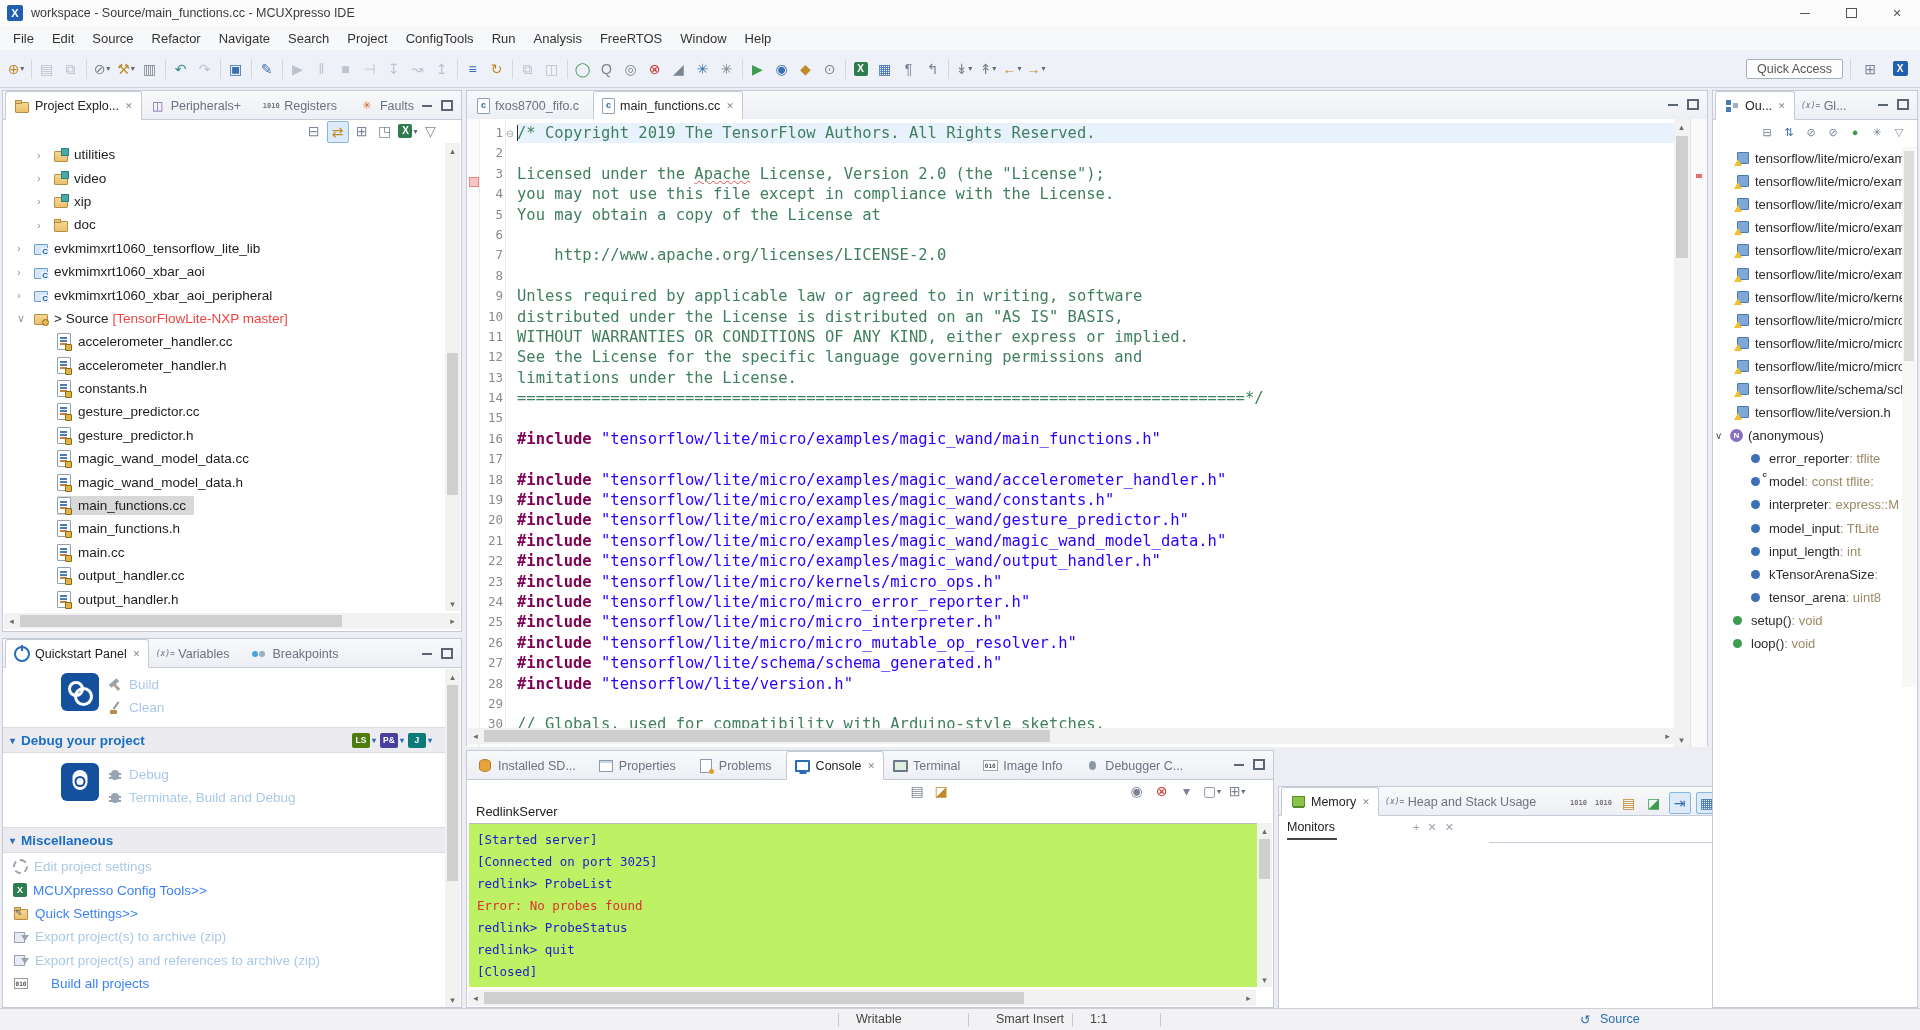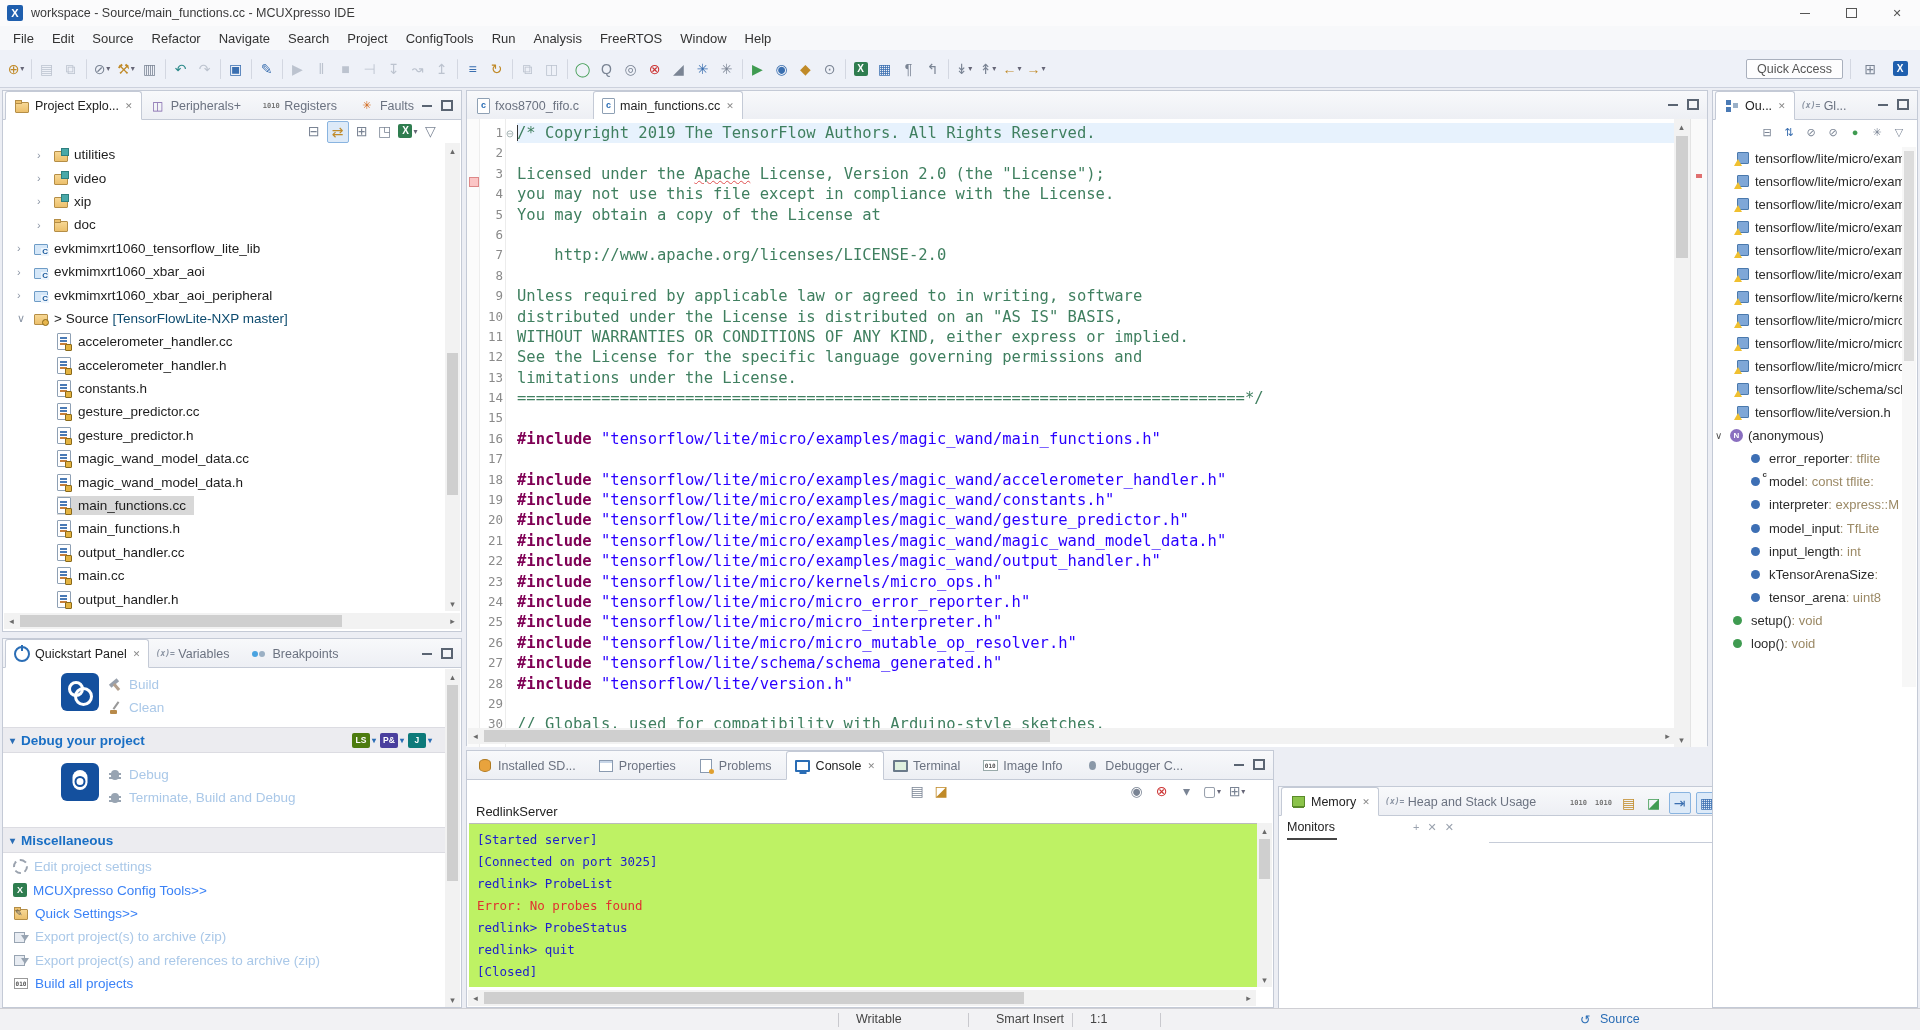--- a/index.html
+++ b/index.html
@@ -106,21 +106,21 @@
   
   .viewtb{display:flex;align-items:center;justify-content:flex-end;height:24px;gap:3px;padding-right:20px;border-bottom:0;}
   .vti{height:20px;min-width:20px;display:flex;align-items:center;justify-content:center;border-radius:2px;}
   .vti.hl{background:#ddeaf8;border:1px solid #89b4e0;}
   .tree{position:absolute;left:0;top:52px;width:443px;height:468px;overflow:hidden;}
   .trow{height:23.4px;display:flex;align-items:center;font-size:13.5px;color:#1d1d1d;white-space:nowrap;}
   .trow.pA{padding-left:34px;} .trow.pB{padding-left:14px;} .trow.pC{padding-left:38px;}
   .tarrow{width:16px;color:#8b95a5;font-size:11px;flex:none;}
   .tcell{display:flex;align-items:center;padding:1px 4px 1px 0;}
   .tcell.sel{background:#d8d8d8;}
-  .tsuffix{color:#0c4a6e;margin-left:4px;}
+  .tsuffix{color:#ef4444;margin-left:4px;}
 
   
   .sbv,.sbh{position:absolute;background:#f2f2f2;}
   .sth{position:absolute;background:#cfcfcf;}
   .sar{position:absolute;width:15px;height:15px;display:flex;align-items:center;justify-content:center;color:#6a6a6a;font-size:9px;background:#f2f2f2;}
 
   
   .qs-blockrow{position:absolute;left:58px;display:flex;gap:8px;}
   .qlinks{display:flex;flex-direction:column;justify-content:center;}
   .qlink{display:flex;align-items:center;height:23px;font-size:13.5px;}
@@ -634,29 +634,29 @@
           <span class="tcell">
             <span class="ic ic-srcfile" data-name="h-file-icon"></span>
             <span class="tlabel">main_functions.h</span>
             <span class="tsuffix"></span>
           </span>
         </div>
           <div class="trow pC" data-name="tree-item">
           <span class="tarrow" data-name="expand-arrow-icon"></span>
           <span class="tcell">
             <span class="ic ic-srcfile" data-name="cc-file-icon"></span>
-            <span class="tlabel">output_handler.cc</span>
+            <span class="tlabel">main.cc</span>
             <span class="tsuffix"></span>
           </span>
         </div>
           <div class="trow pC" data-name="tree-item">
           <span class="tarrow" data-name="expand-arrow-icon"></span>
           <span class="tcell">
             <span class="ic ic-srcfile" data-name="cc-file-icon"></span>
-            <span class="tlabel">main.cc</span>
+            <span class="tlabel">output_handler.cc</span>
             <span class="tsuffix"></span>
           </span>
         </div>
           <div class="trow pC" data-name="tree-item">
           <span class="tarrow" data-name="expand-arrow-icon"></span>
           <span class="tcell">
             <span class="ic ic-srcfile" data-name="h-file-icon"></span>
             <span class="tlabel">output_handler.h</span>
             <span class="tsuffix"></span>
           </span>
@@ -772,21 +772,21 @@
         <span class="qt">Quick Settings&gt;&gt;</span>
       </div>
         <div class="qlink dis" data-name="quickstart-link" style="height:23.4px;">
         <span class="ic ic-exportzip" data-name="export-archive-icon"></span>
         <span class="qt">Export project(s) to archive (zip)</span>
       </div>
         <div class="qlink dis" data-name="quickstart-link" style="height:23.4px;">
         <span class="ic ic-exportzip" data-name="export-refs-archive-icon"></span>
         <span class="qt">Export project(s) and references to archive (zip)</span>
       </div>
-        <div class="qlink en" data-name="quickstart-link" style="height:23.4px;">
+        <div class="qlink en" data-name="quickstart-link" style="height:23.4px;gap:16px;">
         <span class="ic ic-buildall" data-name="build-all-icon"></span>
         <span class="qt">Build all projects</span>
       </div>
       </div>
 
     <div class="sbv" style="right:1px;top:30px;width:15px;height:338px;" data-name="quickstart-vertical-scrollbar">
       <span class="sar" style="top:0;">▴</span>
       <div class="sth" style="left:2px;right:2px;top:16px;height:196px;" data-name="scrollbar-thumb"></div>
       <span class="sar" style="bottom:0;">▾</span>
     </div>

